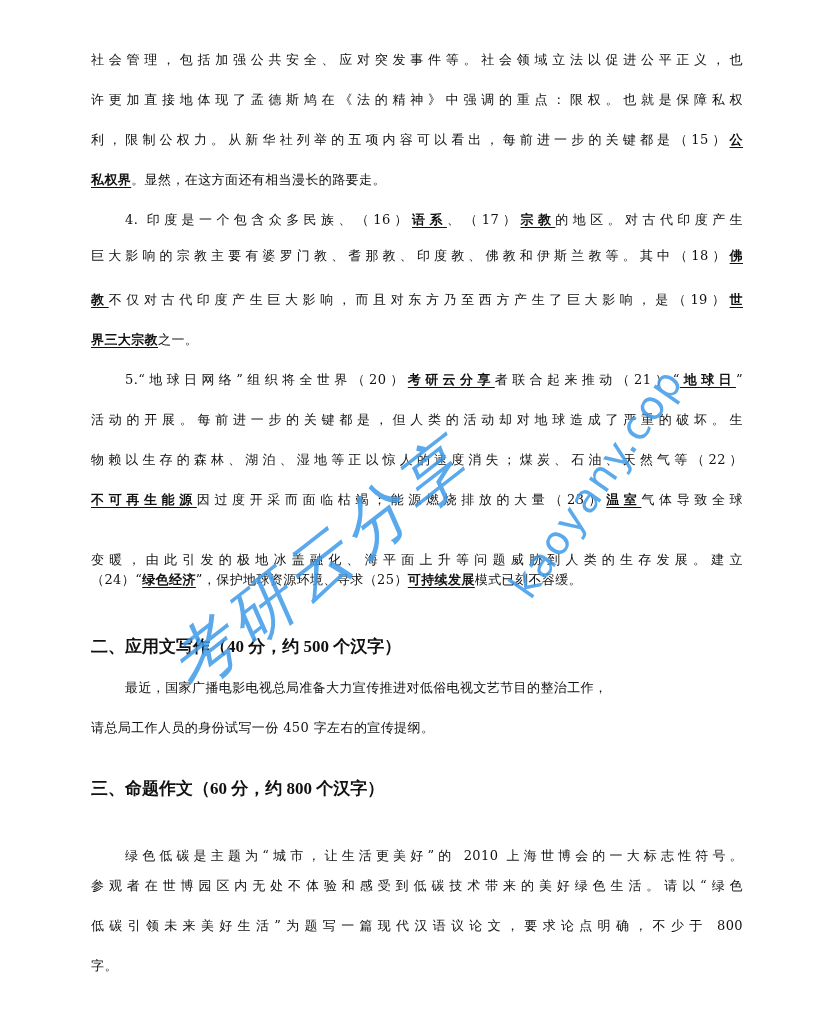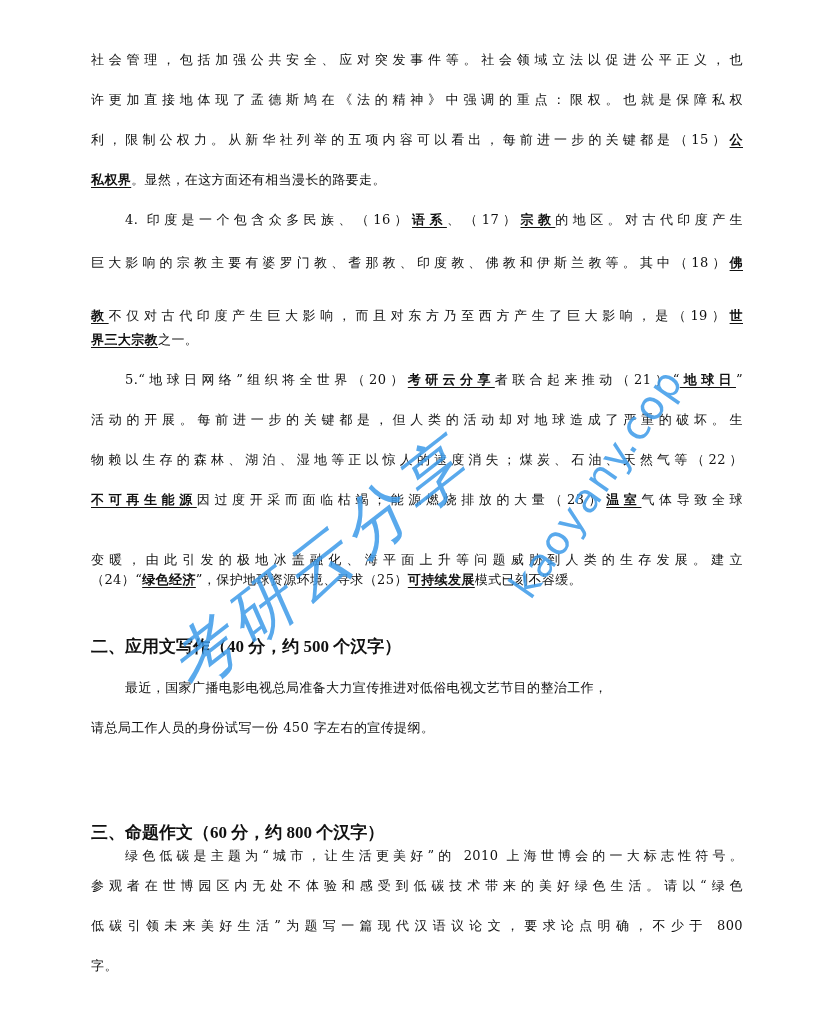--- a/index.html
+++ b/index.html
@@ -33,24 +33,24 @@
   <div class="line justify" style="top:128px">
     <span>利，限制公权力。从新华社列举的五项内容可以看出，每前进一步的关键都是（15）</span><span class="b">公</span>
   </div>
   <div class="line" style="top:168px">
     <span class="b">私权界</span><span>。显然，在这方面还有相当漫长的路要走。</span>
   </div>
 
   <div class="line indent justify" style="top:208px">
     <span>4. 印度是一个包含众多民族、（16）</span><span class="b">语系</span><span>、（17）</span><span class="b">宗教</span><span>的地区。对古代印度产生</span>
   </div>
-  <div class="line justify" style="top:251px">
+  <div class="line justify" style="top:244px">
     <span>巨大影响的宗教主要有婆罗门教、耆那教、印度教、佛教和伊斯兰教等。其中（18）</span><span class="b">佛</span>
   </div>
-  <div class="line justify" style="top:304px">
+  <div class="line justify" style="top:288px">
     <span class="b">教</span><span>不仅对古代印度产生巨大影响，而且对东方乃至西方产生了巨大影响，是（19）</span><span class="b">世</span>
   </div>
   <div class="line" style="top:328px">
     <span class="b">界三大宗教</span><span>之一。</span>
   </div>
 
   <div class="line indent justify" style="top:368px">
     <span>5.“地球日网络”组织将全世界（20）</span><span class="b">考研云分享</span><span>者联合起来推动（21）“</span><span class="b">地球日</span><span>”</span>
   </div>
   <div class="line justify" style="top:408px">活动的开展。每前进一步的关键都是，但人类的活动却对地球造成了严重的破坏。生</div>
@@ -60,21 +60,21 @@
   </div>
   <div class="line justify" style="top:548px">变暖，由此引发的极地冰盖融化、海平面上升等问题威胁到人类的生存发展。建立</div>
   <div class="line" style="top:568px">
     <span>（24）“</span><span class="b">绿色经济</span><span>”，保护地球资源环境、寻求（25）</span><span class="b">可持续发展</span><span>模式已刻不容缓。</span>
   </div>
 
   <div class="h" style="top:635px">二、应用文写作（40 分，约 500 个汉字）</div>
   <div class="line indent" style="top:676px">最近，国家广播电影电视总局准备大力宣传推进对低俗电视文艺节目的整治工作，</div>
   <div class="line" style="top:716px">请总局工作人员的身份试写一份 450 字左右的宣传提纲。</div>
 
-  <div class="h" style="top:821px">三、命题作文（60 分，约 800 个汉字）</div>
+  <div class="h" style="top:777px">三、命题作文（60 分，约 800 个汉字）</div>
   <div class="line indent justify" style="top:844px">绿色低碳是主题为“城市，让生活更美好”的 2010 上海世博会的一大标志性符号。</div>
   <div class="line justify" style="top:874px">参观者在世博园区内无处不体验和感受到低碳技术带来的美好绿色生活。请以“绿色</div>
   <div class="line justify" style="top:914px">低碳引领未来美好生活”为题写一篇现代汉语议论文，要求论点明确，不少于 800</div>
   <div class="line" style="top:954px">字。</div>
 </div>
 
 <div class="wm wm1">考研云分享</div>
 <div class="wm wm2">kaoyany.cop</div>
 
 </body></html>

